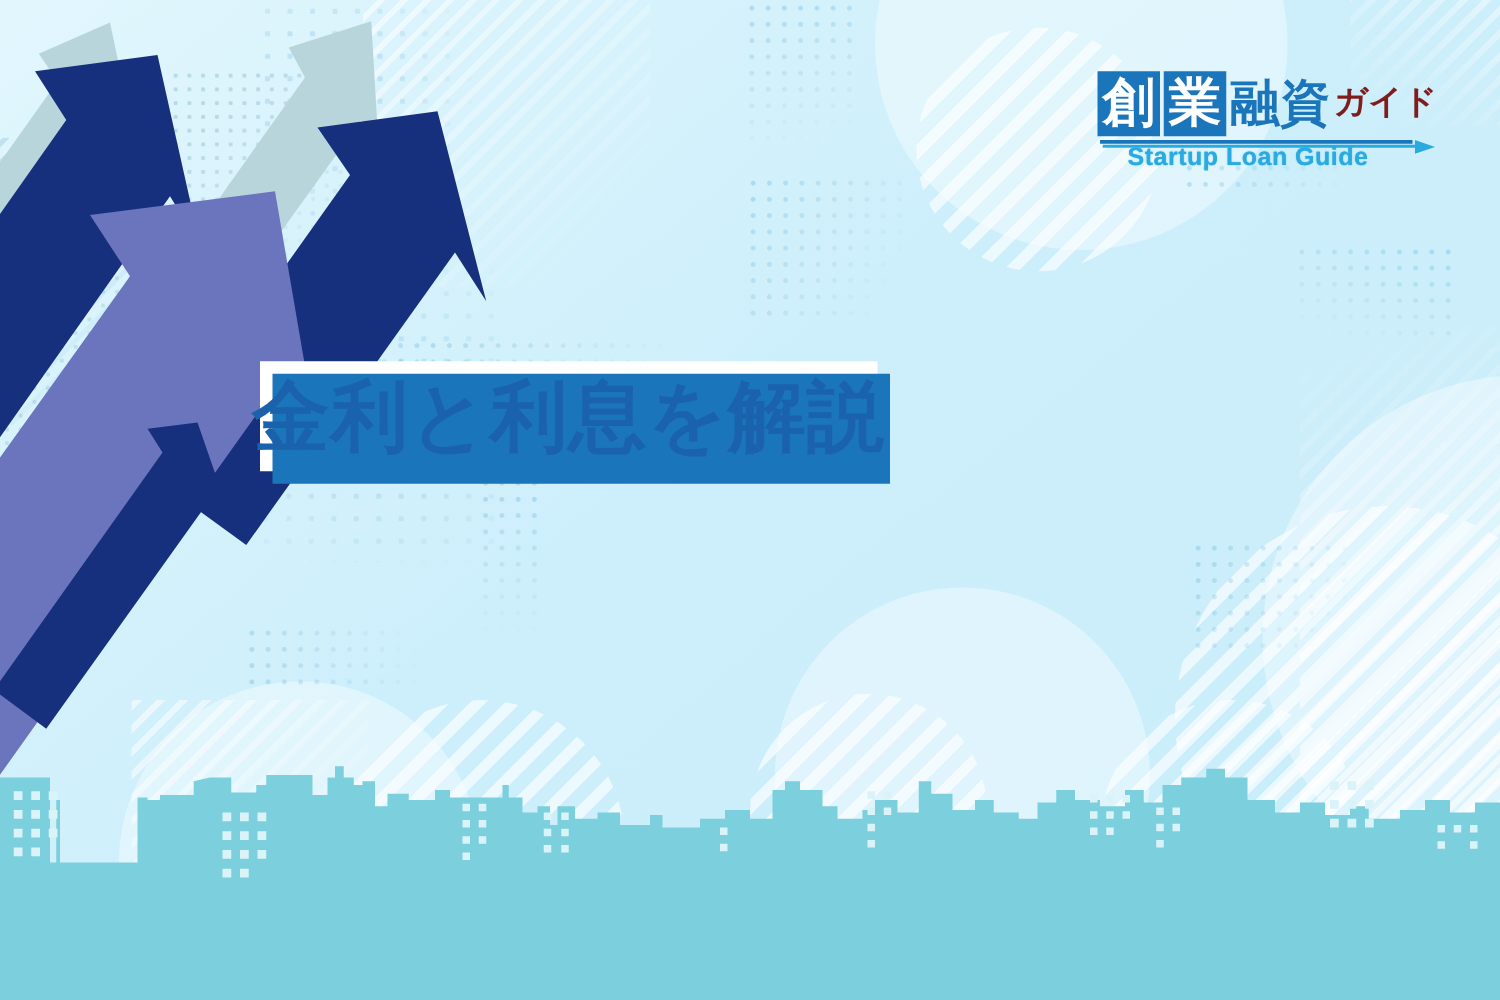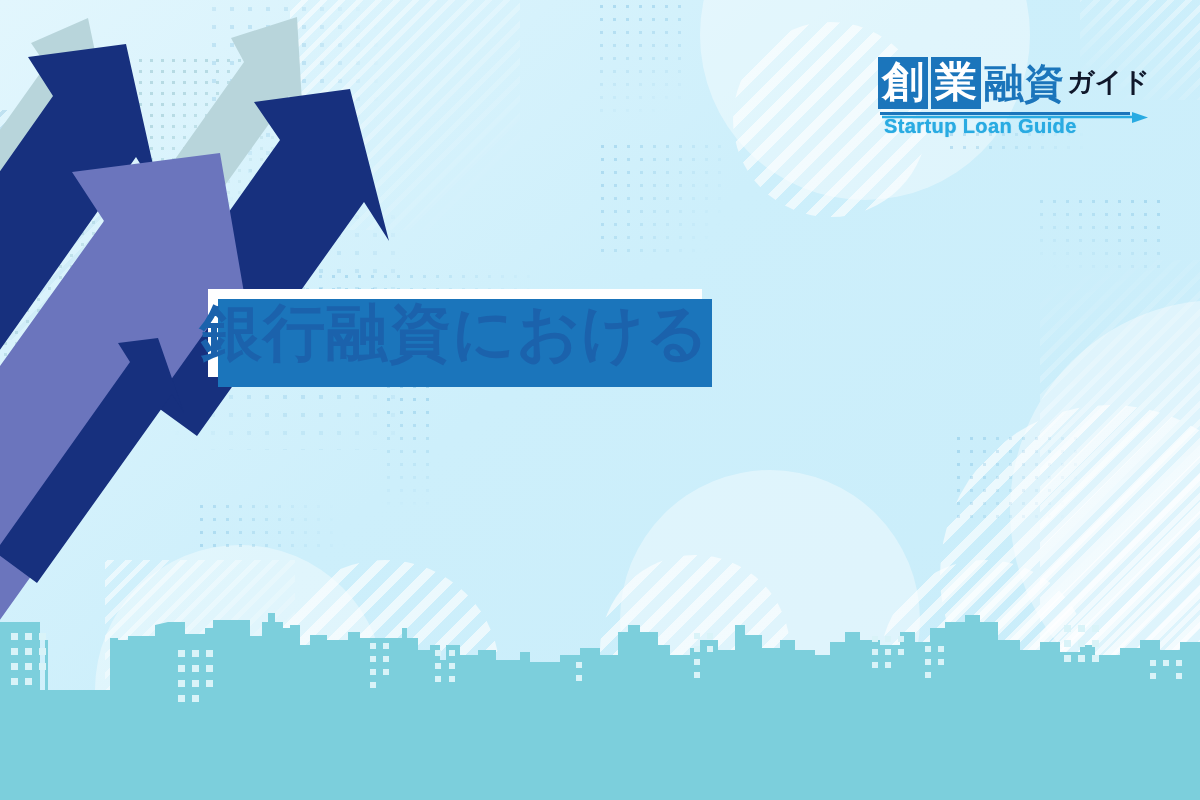--- a/index.html
+++ b/index.html
@@ -115,21 +115,21 @@
   .logo-kanji-plain {
     color: #1b75bb;
     font-size: 40px;
     font-weight: bold;
     line-height: 52px;
     height: 52px;
     font-family: "DejaVu Sans", sans-serif;
     margin-top: 24px;
   }
   .logo-kana {
-    color: #0f172a;
+    color: #7f1d1d;
     font-size: 27px;
     font-weight: bold;
     line-height: 50px;
     height: 52px;
     font-family: "DejaVu Sans", sans-serif;
     margin-left: 3px;
   }
   .logo-rule {
     position: absolute;
     left: 2px;
@@ -140,21 +140,21 @@
   }
   .logo-arrow-line {
     position: absolute;
     left: 4px;
     top: 57px;
     width: 268px;
     height: 14px;
   }
   .logo-sub {
     position: absolute;
-    left: 6px;
+    left: 24px;
     top: 60px;
     color: #29abe2;
     font-size: 20px;
     font-weight: bold;
     letter-spacing: 0.4px;
     font-family: "Liberation Sans", sans-serif;
     text-shadow: 0 0 1px #29abe2;
   }
 
   
@@ -400,21 +400,21 @@
 
       <rect x="1150" y="660" width="6" height="6"></rect>
         <rect x="1163" y="660" width="6" height="6"></rect>
         <rect x="1176" y="660" width="6" height="6"></rect>
       <rect x="1150" y="673" width="6" height="6"></rect>
         <rect x="1176" y="673" width="6" height="6"></rect>
     </g>
   </svg>
 
   <div class="title-box" id="title-box-1">
-    <span class="title-text">銀行融資における</span>
+    <span class="title-text">金利と利息を解説</span>
   </div>
 
 
   <div class="logo">
     <div class="logo-row">
       <span class="logo-kanji-box">創</span>
       <span class="logo-kanji-box">業</span>
       <span class="logo-kanji-plain">融資</span>
       <span class="logo-kana">ガイド</span>
     </div>

